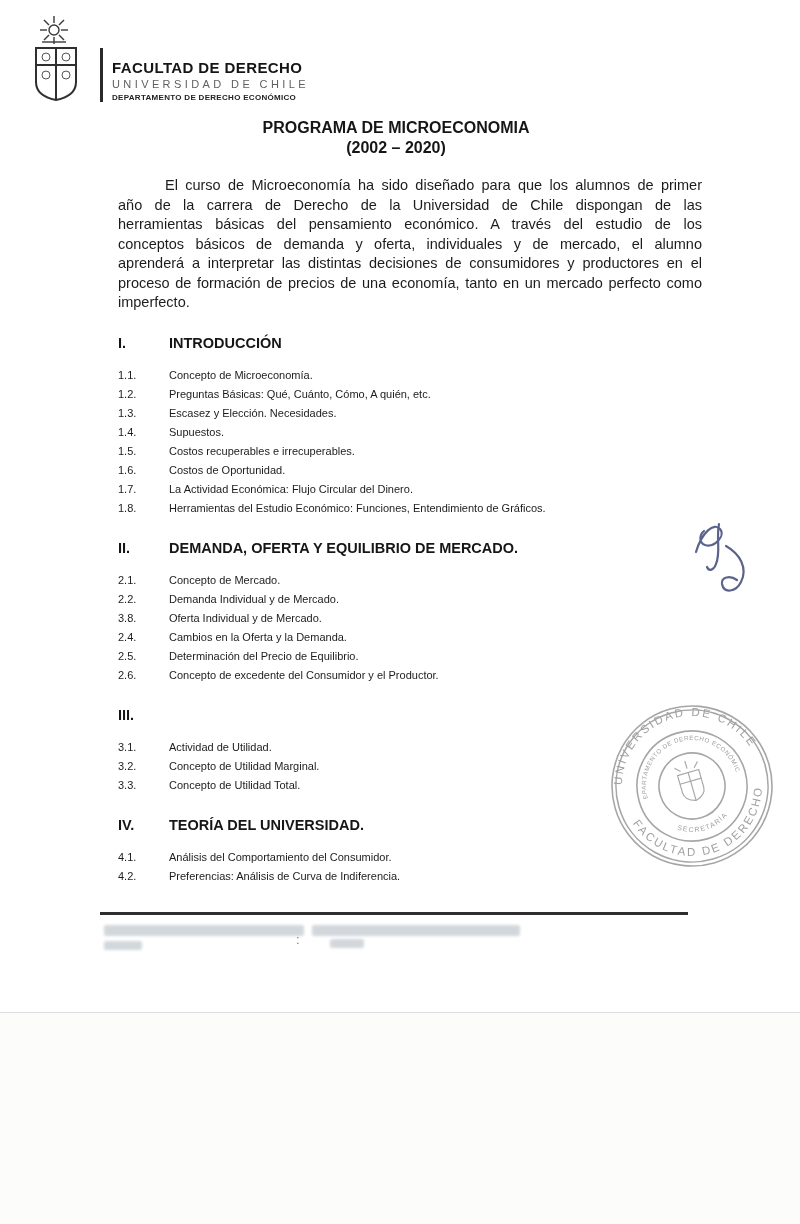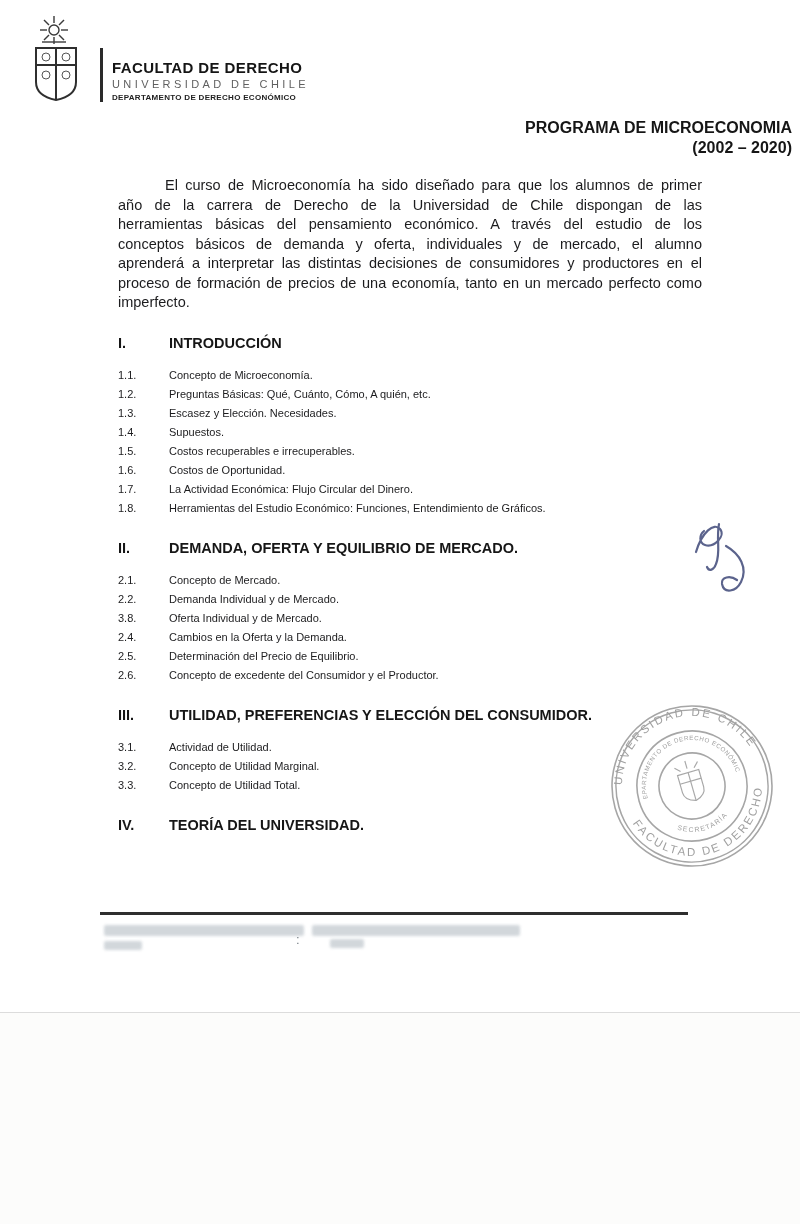--- a/index.html
+++ b/index.html
@@ -16,21 +16,21 @@
   
   .letterhead { position:absolute; top:12px; left:28px; display:flex; align-items:flex-end; }
   .logo-wrap { width:64px; height:92px; position:relative; }
   .head-rule { width:3px; height:54px; background:#2a2a2a; margin:0 9px 2px 8px; }
   .head-text { padding-bottom:2px; }
   .head-faculty { font-size:15px; font-weight:bold; letter-spacing:.4px; color:#151515; }
   .head-univ { font-size:11px; letter-spacing:3.4px; color:#5f5f5f; margin-top:2px; }
   .head-dept { font-size:8px; font-weight:bold; letter-spacing:.3px; color:#222; margin-top:3px; }
 
   
-  .doc-title { position:absolute; top:118px; left:0; width:792px; text-align:right; }
+  .doc-title { position:absolute; top:118px; left:0; width:792px; text-align:center; }
   .doc-title .t1, .doc-title .t2 { font-size:16px; font-weight:bold; line-height:20px; color:#161616; }
 
   
   .content { position:absolute; top:176px; left:118px; width:584px; }
   .intro {
     font-size:14.5px; line-height:19.5px; text-align:justify; text-indent:47px;
     color:#1c1c1e; word-spacing:1.5px;
   }
   .sec { margin-top:21px; }
   .sec-head { display:flex; font-weight:bold; font-size:14.5px; line-height:19px; color:#161616; }
@@ -182,21 +182,20 @@
         <div class="item">
             <span class="num">2.6.</span>
             <span class="txt">Concepto de excedente del Consumidor y el Productor.</span>
           </div>
       </div>
     </div>
 
     <div class="sec">
       <div class="sec-head">
         <span class="num">III.</span>
-        <span class="txt">UTILIDAD, PREFERENCIAS Y ELECCIÓN DEL CONSUMIDOR.</span>
       </div>
       <div class="items">
         <div class="item">
             <span class="num">3.1.</span>
             <span class="txt">Actividad de Utilidad.</span>
           </div>
         <div class="item">
             <span class="num">3.2.</span>
             <span class="txt">Concepto de Utilidad Marginal.</span>
           </div>
@@ -204,20 +203,30 @@
             <span class="num">3.3.</span>
             <span class="txt">Concepto de Utilidad Total.</span>
           </div>
       </div>
     </div>
 
     <div class="sec">
       <div class="sec-head">
         <span class="num">IV.</span>
         <span class="txt">TEORÍA DEL UNIVERSIDAD.</span>
+      </div>
+      <div class="items">
+        <div class="item">
+            <span class="num">4.1.</span>
+            <span class="txt">Análisis del Comportamiento del Consumidor.</span>
+          </div>
+        <div class="item">
+            <span class="num">4.2.</span>
+            <span class="txt">Preferencias: Análisis de Curva de Indiferencia.</span>
+          </div>
       </div>
     </div>
 
   </div>
 
   <div class="signature">
     <svg width="84" height="88" viewBox="0 0 84 88">
       <g fill="none" stroke="#4a5380" stroke-width="2.2" stroke-linecap="round" opacity="0.9">
         <path d="M10 34 C16 14 28 4 34 11 C40 18 28 30 19 27 C13 25 13 17 18 13"></path>
         <path d="M33 6 C30 22 35 34 30 46 C28 52 23 54 21 49"></path>

